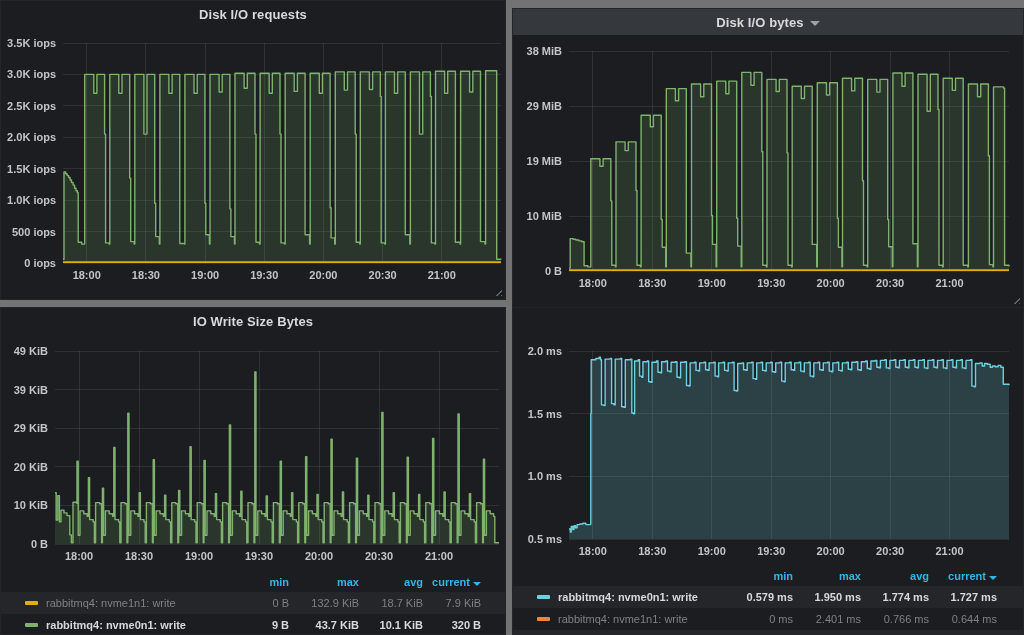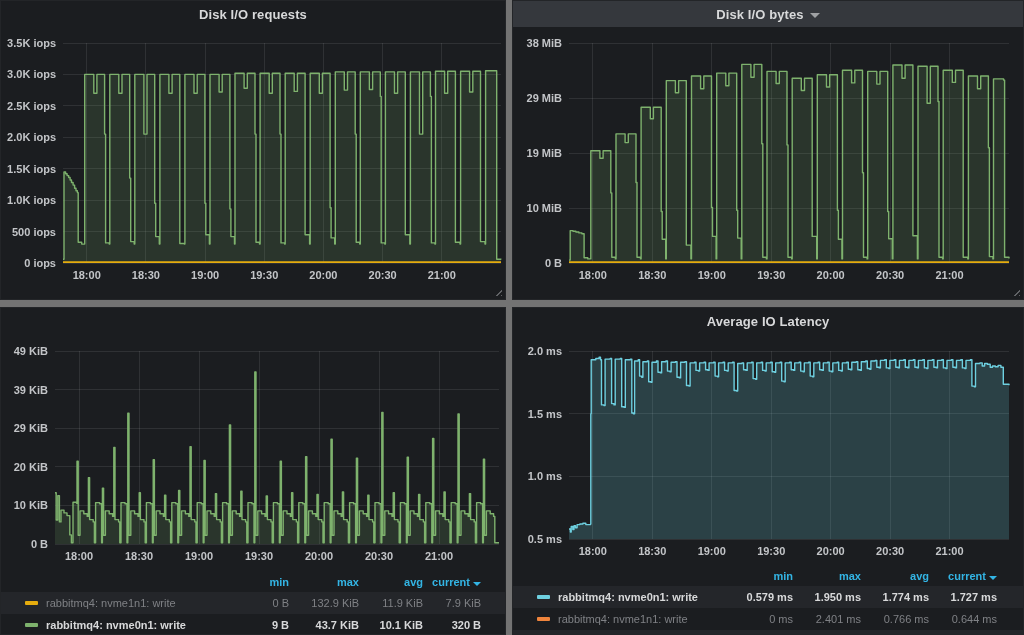--- a/index.html
+++ b/index.html
@@ -76,21 +76,21 @@
         <text class="ylab" x="55" y="77.4" text-anchor="end">3.0K iops</text>
         <line class="grid" x1="62" y1="42.0" x2="500" y2="42.0"></line>
         <text class="ylab" x="55" y="46" text-anchor="end">3.5K iops</text>
         <path d="M62.0,258.2H63.0V170.9H64.6V172.7H66.1V174.6H67.7V176.5H69.1V179.0H70.5V181.5H72.1V184.1H73.6V187.2H75.0V189.7H76.4V191.6H77.2V241.3H80.7V243.1H83.7V73.4H91.6V73.4H92.8V92.3H94.8V92.3H95.9V73.4H102.6V73.4H103.6V133.1H104.6V241.9H108.2V243.1H108.8V73.4H116.7V73.4H117.8V92.3H119.8V92.3H121.0V73.4H127.7V73.4H128.7V177.1H129.7V240.6H133.2V243.1H133.8V73.4H141.7V73.4H142.9V133.1H144.9V133.1H146.0V73.4H152.8V73.4H153.7V202.3H154.7V235.6H158.3V243.1H158.9V73.4H166.8V73.4H167.9V92.3H169.9V92.3H171.1V73.4H177.8V73.4H178.8V242.5H183.3V243.1H183.9V73.4H191.8V73.4H193.0V92.3H195.0V92.3H196.2V73.4H202.9V73.4H203.9V202.3H204.8V233.7H208.4V243.1H209.0V73.4H216.9V73.4H218.1V91.0H220.0V91.0H221.2V73.4H227.9V73.4H228.9V207.9H229.9V235.6H233.5V243.1H234.0V72.2H241.9V72.2H243.1V87.3H245.1V87.3H246.3V72.2H253.0V72.2H254.0V133.1H255.0V241.3H258.5V243.1H259.1V72.2H267.0V72.2H268.2V92.3H270.1V92.3H271.3V72.2H278.0V72.2H279.0V133.1H280.0V241.9H283.6V243.1H284.2V72.2H292.0V72.2H293.2V90.4H295.2V90.4H296.4V72.2H303.1V72.2H304.1V233.7H308.6V243.1H309.2V72.2H317.1V72.2H318.3V92.3H320.3V92.3H321.4V72.2H328.2V72.2H329.1V206.7H330.1V236.9H333.7V243.1H334.3V70.9H342.2V70.9H343.3V89.1H345.3V89.1H346.5V70.9H353.2V70.9H354.2V133.1H355.2V241.3H358.7V243.1H359.3V70.9H367.2V70.9H368.4V88.5H370.4V88.5H371.6V70.9H378.3V70.9H379.3V95.4H380.2V241.9H383.8V243.1H384.4V70.9H392.3V70.9H393.5V92.3H395.4V92.3H396.6V70.9H403.3V70.9H404.3V233.7H408.8V243.1H409.4V70.9H417.3V70.9H418.5V133.1H420.5V133.1H421.7V70.9H428.4V70.9H429.4V95.4H430.4V241.9H433.9V243.1H434.5V70.3H442.4V70.3H443.6V92.3H445.5V92.3H446.7V70.3H453.4V70.3H454.4V241.3H459.0V243.1H459.6V70.3H467.4V70.3H468.6V91.0H470.6V91.0H471.8V70.3H478.5V70.3H479.5V240.6H484.0V243.1H484.6V69.7H494.7V69.7H495.7V258.2H500.0V258.5H500.0V262H62.0Z" fill="#7EB26D" fill-opacity="0.16" stroke="none" clip-path="url(#clip0)"></path>
         <path d="M62.0,258.2H63.0V170.9H64.6V172.7H66.1V174.6H67.7V176.5H69.1V179.0H70.5V181.5H72.1V184.1H73.6V187.2H75.0V189.7H76.4V191.6H77.2V241.3H80.7V243.1H83.7V73.4H91.6V73.4H92.8V92.3H94.8V92.3H95.9V73.4H102.6V73.4H103.6V133.1H104.6V241.9H108.2V243.1H108.8V73.4H116.7V73.4H117.8V92.3H119.8V92.3H121.0V73.4H127.7V73.4H128.7V177.1H129.7V240.6H133.2V243.1H133.8V73.4H141.7V73.4H142.9V133.1H144.9V133.1H146.0V73.4H152.8V73.4H153.7V202.3H154.7V235.6H158.3V243.1H158.9V73.4H166.8V73.4H167.9V92.3H169.9V92.3H171.1V73.4H177.8V73.4H178.8V242.5H183.3V243.1H183.9V73.4H191.8V73.4H193.0V92.3H195.0V92.3H196.2V73.4H202.9V73.4H203.9V202.3H204.8V233.7H208.4V243.1H209.0V73.4H216.9V73.4H218.1V91.0H220.0V91.0H221.2V73.4H227.9V73.4H228.9V207.9H229.9V235.6H233.5V243.1H234.0V72.2H241.9V72.2H243.1V87.3H245.1V87.3H246.3V72.2H253.0V72.2H254.0V133.1H255.0V241.3H258.5V243.1H259.1V72.2H267.0V72.2H268.2V92.3H270.1V92.3H271.3V72.2H278.0V72.2H279.0V133.1H280.0V241.9H283.6V243.1H284.2V72.2H292.0V72.2H293.2V90.4H295.2V90.4H296.4V72.2H303.1V72.2H304.1V233.7H308.6V243.1H309.2V72.2H317.1V72.2H318.3V92.3H320.3V92.3H321.4V72.2H328.2V72.2H329.1V206.7H330.1V236.9H333.7V243.1H334.3V70.9H342.2V70.9H343.3V89.1H345.3V89.1H346.5V70.9H353.2V70.9H354.2V133.1H355.2V241.3H358.7V243.1H359.3V70.9H367.2V70.9H368.4V88.5H370.4V88.5H371.6V70.9H378.3V70.9H379.3V95.4H380.2V241.9H383.8V243.1H384.4V70.9H392.3V70.9H393.5V92.3H395.4V92.3H396.6V70.9H403.3V70.9H404.3V233.7H408.8V243.1H409.4V70.9H417.3V70.9H418.5V133.1H420.5V133.1H421.7V70.9H428.4V70.9H429.4V95.4H430.4V241.9H433.9V243.1H434.5V70.3H442.4V70.3H443.6V92.3H445.5V92.3H446.7V70.3H453.4V70.3H454.4V241.3H459.0V243.1H459.6V70.3H467.4V70.3H468.6V91.0H470.6V91.0H471.8V70.3H478.5V70.3H479.5V240.6H484.0V243.1H484.6V69.7H494.7V69.7H495.7V258.2H500.0V258.5H500.0" fill="none" stroke="#7EB26D" stroke-width="1.4" stroke-linejoin="round" clip-path="url(#clip0)"></path>
         <path d="M62.0,261.2H500.0V261.2H500.0" fill="none" stroke="#E5AC0E" stroke-width="1.8" stroke-linejoin="round" clip-path="url(#clip0)"></path>
       </svg>
     <div class="resize-handle"></div>
   </div>
 
-  <div class="panel" style="left:512px;top:0;width:512px;height:300px">
+  <div class="panel" style="left:512px;top:8px;width:512px;height:300px">
     <div class="panel-header hovered">
       <span class="panel-title">Disk I/O bytes</span>
       <span class="menu-caret"></span>
     </div>
     <svg class="chart" id="chart-1" width="512" height="300" viewBox="0 0 512 300">
         <clipPath id="clip1">
           <rect x="55" y="40" width="443" height="223"></rect>
         </clipPath>
         <line class="grid" x1="79.8" y1="42" x2="79.8" y2="262"></line>
         <text class="xlab" x="79.8" y="278" text-anchor="middle">18:00</text>
@@ -117,20 +117,23 @@
         <line class="grid" x1="56" y1="42.0" x2="496" y2="42.0"></line>
         <text class="ylab" x="49" y="46" text-anchor="end">38 MiB</text>
         <path d="M56.0,259.1H57.2V229.6H60.0V230.2H62.9V231.0H65.9V231.9H68.9V232.8H71.1V256.8H74.8V257.9H77.8V149.7H85.7V149.7H86.9V157.2H88.9V157.2H90.1V149.7H96.8V149.7H97.8V191.9H98.8V256.2H102.4V257.9H103.0V132.9H110.9V132.9H112.1V141.6H114.1V141.6H115.3V132.9H122.0V132.9H123.0V181.5H124.0V256.2H127.5V257.9H128.1V106.3H136.1V106.3H137.3V117.8H139.2V117.8H140.4V106.3H147.2V106.3H148.2V210.5H149.2V238.3H152.7V257.9H153.3V79.6H161.2V79.6H162.4V91.8H164.4V91.8H165.6V79.6H172.3V79.6H173.3V244.1H177.9V257.9H178.5V75.0H186.4V75.0H187.6V87.7H189.6V87.7H190.8V75.0H197.5V75.0H198.5V206.4H199.5V235.4H203.1V257.9H203.7V72.1H211.6V72.1H212.8V84.8H214.8V84.8H215.9V72.1H222.7V72.1H223.7V209.3H224.7V237.1H228.2V257.9H228.8V63.4H236.8V63.4H237.9V76.2H239.9V76.2H241.1V63.4H247.9V63.4H248.8V142.7H249.8V256.2H253.4V257.9H254.0V70.4H261.9V70.4H263.1V82.5H265.1V82.5H266.3V70.4H273.0V70.4H274.0V143.9H275.0V256.2H278.6V257.9H279.2V77.3H287.1V77.3H288.3V89.5H290.3V89.5H291.5V77.3H298.2V77.3H299.2V235.4H303.7V257.9H304.3V73.8H312.3V73.8H313.5V86.0H315.4V86.0H316.6V73.8H323.4V73.8H324.4V209.3H325.4V238.3H328.9V257.9H329.5V69.2H337.4V69.2H338.6V81.9H340.6V81.9H341.8V69.2H348.5V69.2H349.5V171.7H350.5V256.2H354.1V257.9H354.7V70.4H362.6V70.4H363.8V83.1H365.8V83.1H367.0V70.4H373.7V70.4H374.7V210.5H375.7V237.7H379.3V257.9H379.9V64.0H387.8V64.0H389.0V77.3H391.0V77.3H392.1V64.0H398.9V64.0H399.9V234.8H404.4V257.9H405.0V65.2H413.0V65.2H414.1V102.2H416.1V102.2H417.3V65.2H424.1V65.2H425.0V100.5H426.0V256.2H429.6V257.9H430.2V69.2H438.1V69.2H439.3V81.4H441.3V81.4H442.5V69.2H449.2V69.2H450.2V256.2H454.8V257.9H455.4V75.0H463.3V75.0H464.5V87.7H466.5V87.7H467.7V75.0H474.4V75.0H475.4V146.8H476.4V255.6H479.9V257.9H480.5V77.9H490.6V79.1H491.6V256.2H496.0V257.4H496.0V262H56.0Z" fill="#7EB26D" fill-opacity="0.16" stroke="none" clip-path="url(#clip1)"></path>
         <path d="M56.0,259.1H57.2V229.6H60.0V230.2H62.9V231.0H65.9V231.9H68.9V232.8H71.1V256.8H74.8V257.9H77.8V149.7H85.7V149.7H86.9V157.2H88.9V157.2H90.1V149.7H96.8V149.7H97.8V191.9H98.8V256.2H102.4V257.9H103.0V132.9H110.9V132.9H112.1V141.6H114.1V141.6H115.3V132.9H122.0V132.9H123.0V181.5H124.0V256.2H127.5V257.9H128.1V106.3H136.1V106.3H137.3V117.8H139.2V117.8H140.4V106.3H147.2V106.3H148.2V210.5H149.2V238.3H152.7V257.9H153.3V79.6H161.2V79.6H162.4V91.8H164.4V91.8H165.6V79.6H172.3V79.6H173.3V244.1H177.9V257.9H178.5V75.0H186.4V75.0H187.6V87.7H189.6V87.7H190.8V75.0H197.5V75.0H198.5V206.4H199.5V235.4H203.1V257.9H203.7V72.1H211.6V72.1H212.8V84.8H214.8V84.8H215.9V72.1H222.7V72.1H223.7V209.3H224.7V237.1H228.2V257.9H228.8V63.4H236.8V63.4H237.9V76.2H239.9V76.2H241.1V63.4H247.9V63.4H248.8V142.7H249.8V256.2H253.4V257.9H254.0V70.4H261.9V70.4H263.1V82.5H265.1V82.5H266.3V70.4H273.0V70.4H274.0V143.9H275.0V256.2H278.6V257.9H279.2V77.3H287.1V77.3H288.3V89.5H290.3V89.5H291.5V77.3H298.2V77.3H299.2V235.4H303.7V257.9H304.3V73.8H312.3V73.8H313.5V86.0H315.4V86.0H316.6V73.8H323.4V73.8H324.4V209.3H325.4V238.3H328.9V257.9H329.5V69.2H337.4V69.2H338.6V81.9H340.6V81.9H341.8V69.2H348.5V69.2H349.5V171.7H350.5V256.2H354.1V257.9H354.7V70.4H362.6V70.4H363.8V83.1H365.8V83.1H367.0V70.4H373.7V70.4H374.7V210.5H375.7V237.7H379.3V257.9H379.9V64.0H387.8V64.0H389.0V77.3H391.0V77.3H392.1V64.0H398.9V64.0H399.9V234.8H404.4V257.9H405.0V65.2H413.0V65.2H414.1V102.2H416.1V102.2H417.3V65.2H424.1V65.2H425.0V100.5H426.0V256.2H429.6V257.9H430.2V69.2H438.1V69.2H439.3V81.4H441.3V81.4H442.5V69.2H449.2V69.2H450.2V256.2H454.8V257.9H455.4V75.0H463.3V75.0H464.5V87.7H466.5V87.7H467.7V75.0H474.4V75.0H475.4V146.8H476.4V255.6H479.9V257.9H480.5V77.9H490.6V79.1H491.6V256.2H496.0V257.4H496.0" fill="none" stroke="#7EB26D" stroke-width="1.4" stroke-linejoin="round" clip-path="url(#clip1)"></path>
         <path d="M56.0,261.1H496.0V261.1H496.0" fill="none" stroke="#E5AC0E" stroke-width="1.8" stroke-linejoin="round" clip-path="url(#clip1)"></path>
       </svg>
     <div class="resize-handle"></div>
   </div>
 
   <div class="panel" style="left:0;top:307px;width:506px;height:328px">
+    <div class="panel-header">
+      <span class="panel-title">IO Write Size Bytes</span>
+    </div>
     <svg class="chart" id="chart-2" width="506" height="328" viewBox="0 0 506 328">
         <clipPath id="clip2">
           <rect x="53" y="41" width="447" height="196"></rect>
         </clipPath>
         <line class="grid" x1="78.0" y1="43" x2="78.0" y2="236"></line>
         <text class="xlab" x="78.0" y="252" text-anchor="middle">18:00</text>
         <line class="grid" x1="138.0" y1="43" x2="138.0" y2="236"></line>
         <text class="xlab" x="138.0" y="252" text-anchor="middle">18:30</text>
         <line class="grid" x1="198.0" y1="43" x2="198.0" y2="236"></line>
         <text class="xlab" x="198.0" y="252" text-anchor="middle">19:00</text>
@@ -165,40 +168,37 @@
           <span class="lval" style="width:64px">avg</span>
           <span class="lval" style="width:58px">current<span class="sort-caret"></span></span>
         </div>
         <div class="lrow dim striped" style="padding-right: 24px;">
           <span class="lname">
             <span class="swatch" style="background:#E5AC0E"></span>
             <span>rabbitmq4: nvme1n1: write</span>
           </span>
           <span class="lval" style="width:70px">0 B</span>
           <span class="lval" style="width:70px">132.9 KiB</span>
-          <span class="lval" style="width:64px">11.9 KiB</span>
+          <span class="lval" style="width:64px">18.7 KiB</span>
           <span class="lval" style="width:58px">7.9 KiB</span>
         </div>
         <div class="lrow" style="padding-right: 24px;">
           <span class="lname">
             <span class="swatch" style="background:#7EB26D"></span>
             <span>rabbitmq4: nvme0n1: write</span>
           </span>
           <span class="lval" style="width:70px">9 B</span>
           <span class="lval" style="width:70px">43.7 KiB</span>
           <span class="lval" style="width:64px">10.1 KiB</span>
           <span class="lval" style="width:58px">320 B</span>
         </div>
       </div>
   </div>
 
   <div class="panel" style="left:512px;top:307px;width:512px;height:328px">
-    <div class="panel-header">
-      <span class="panel-title">Average IO Latency</span>
-    </div>
     <svg class="chart" id="chart-3" width="512" height="328" viewBox="0 0 512 328">
         <clipPath id="clip3">
           <rect x="55" y="41" width="443" height="191"></rect>
         </clipPath>
         <line class="grid" x1="79.8" y1="43" x2="79.8" y2="231"></line>
         <text class="xlab" x="79.8" y="247" text-anchor="middle">18:00</text>
         <line class="grid" x1="139.2" y1="43" x2="139.2" y2="231"></line>
         <text class="xlab" x="139.2" y="247" text-anchor="middle">18:30</text>
         <line class="grid" x1="198.7" y1="43" x2="198.7" y2="231"></line>
         <text class="xlab" x="198.7" y="247" text-anchor="middle">19:00</text>

